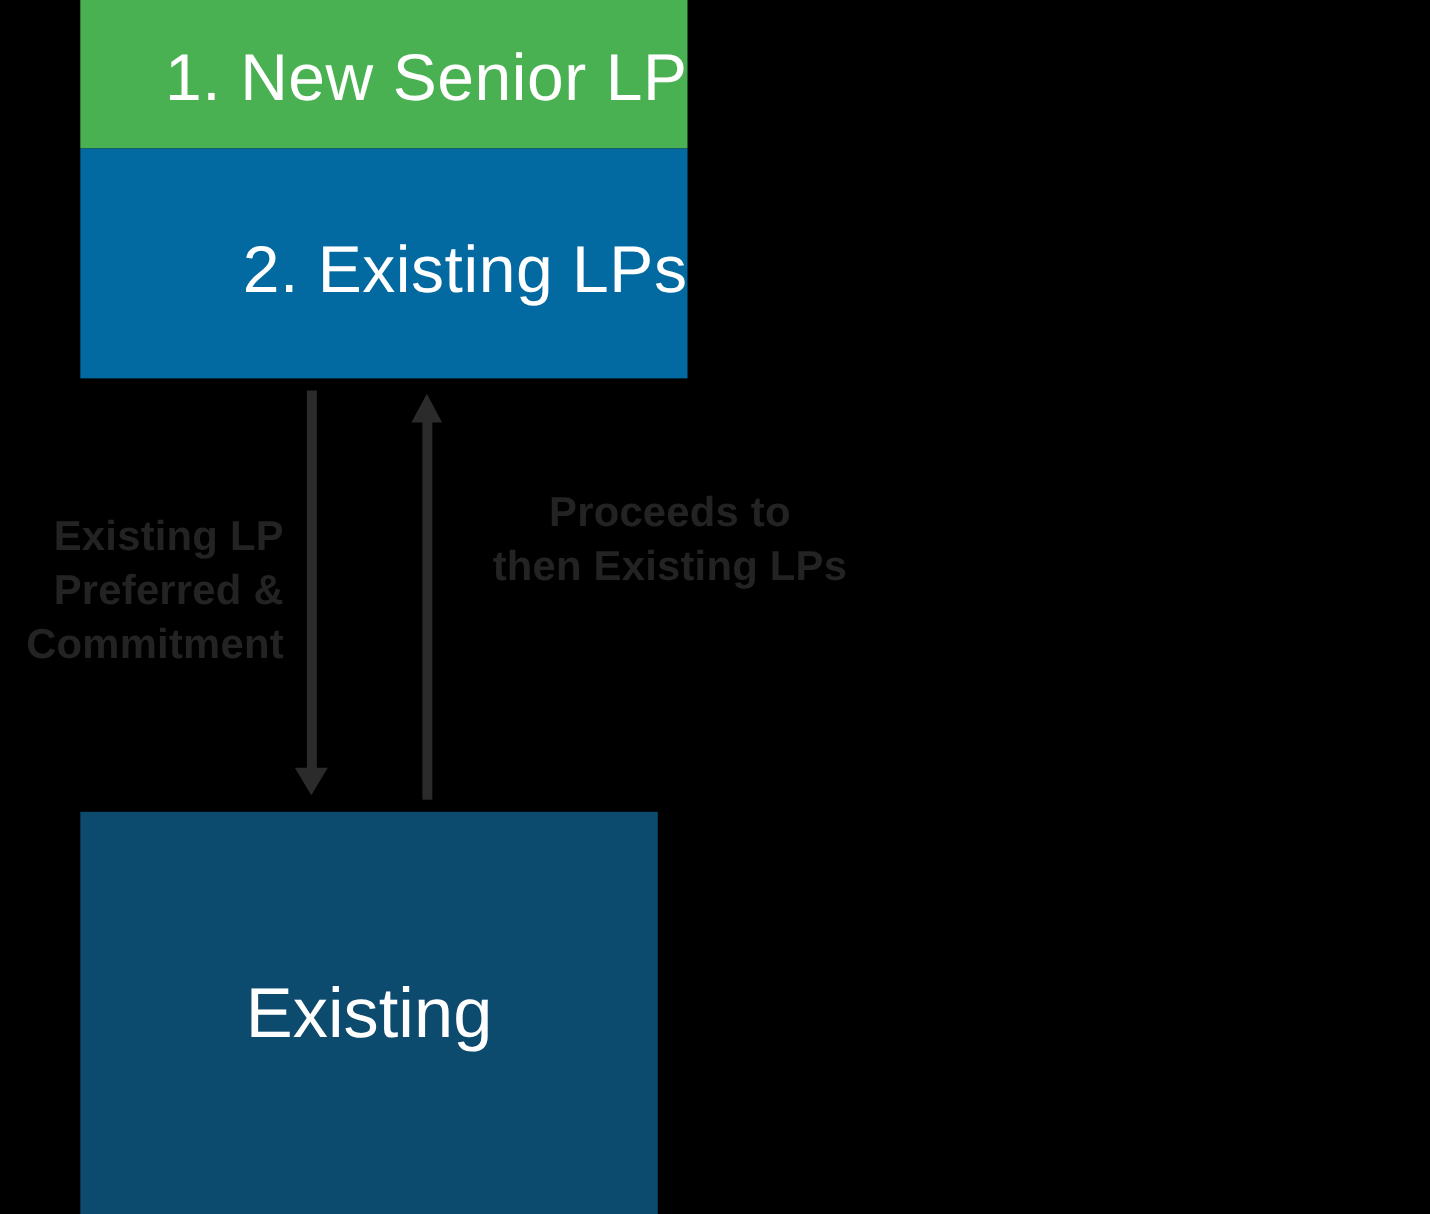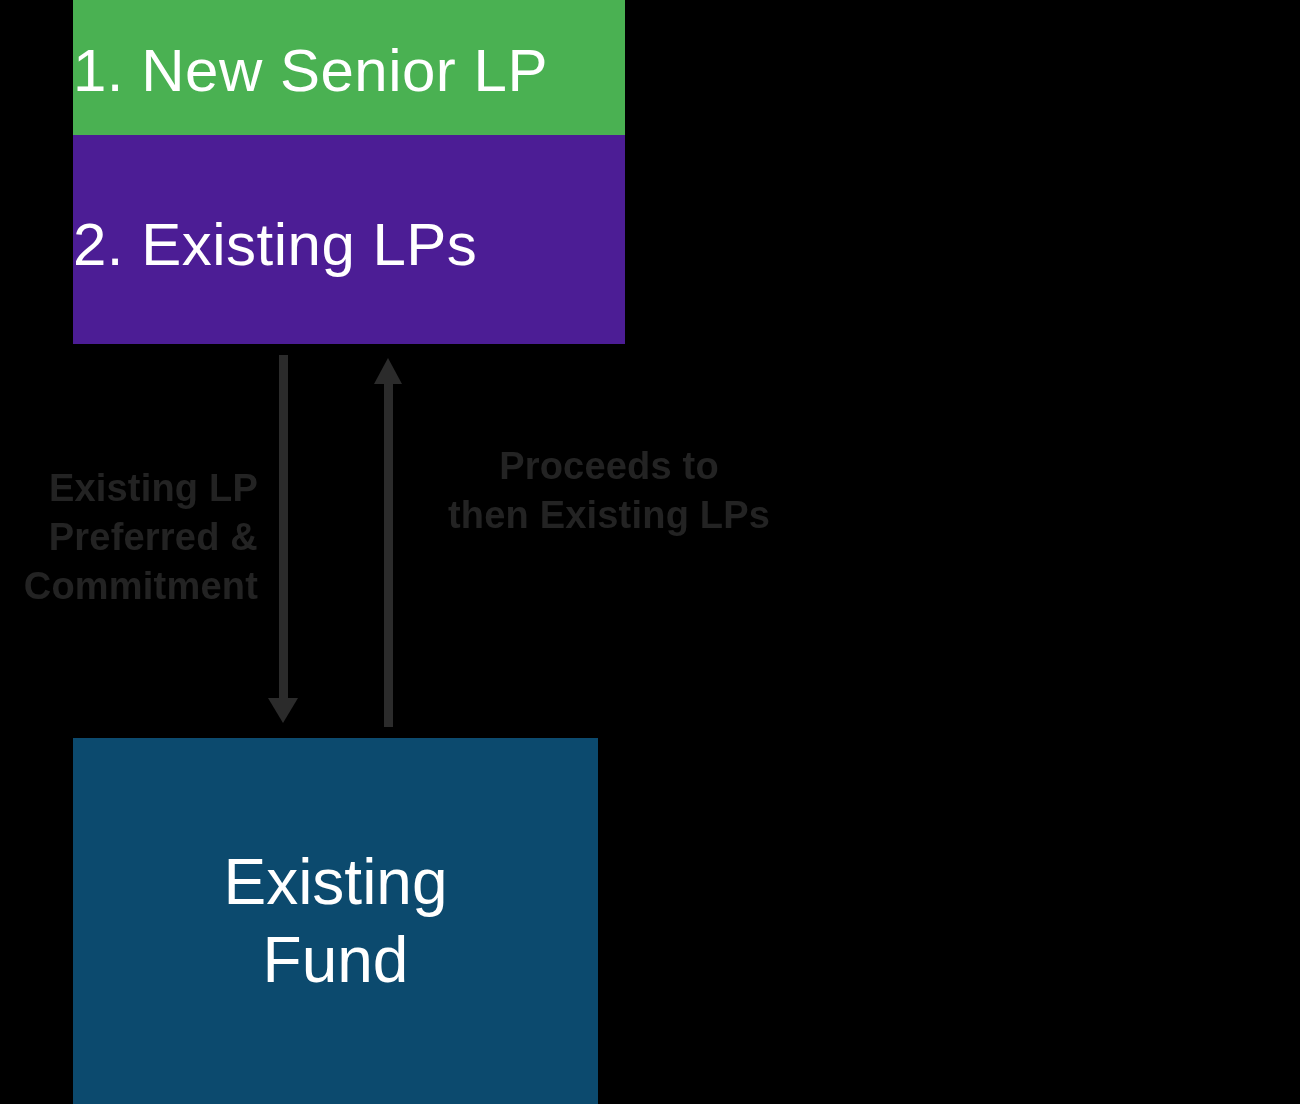--- a/index.html
+++ b/index.html
@@ -23,21 +23,21 @@
     position: absolute;
     left: 73px;
     top: 0;
     width: 552px;
     height: 344px;
   }
   .lp-section {
     width: 100%;
     display: flex;
     align-items: center;
-    justify-content: flex-start;
+    justify-content: flex-end;
     color: #ffffff;
     font-size: 60px;
     font-weight: 400;
     letter-spacing: 0.5px;
   }
   .lp-senior {
     height: 135px;
     background: #4ab152;
     padding-top: 6px;
     box-sizing: border-box;
@@ -129,21 +129,21 @@
 </style>
 </head>
 <body>
 
 <div class="canvas">
 
   <div class="lp-stack">
     <div class="lp-section lp-senior" style="background-color: rgb(74, 177, 82);">
       <span>1. New Senior LP</span>
     </div>
-    <div class="lp-section lp-existing" style="background-color: #4c1d95;">
+    <div class="lp-section lp-existing" style="background-color: #0369a1;">
       <span>2. Existing LPs</span>
     </div>
   </div>
 
   <div class="arrow-shaft down-shaft"></div>
   <div class="down-head"></div>
 
   <div class="arrow-shaft up-shaft"></div>
   <div class="up-head"></div>
 
@@ -153,16 +153,15 @@
     <div>Commitment</div>
   </div>
 
   <div class="flow-label label-right">
     <div>Proceeds to</div>
     <div>then Existing LPs</div>
   </div>
 
   <div class="fund-box" style="background-color: #0c4a6e;">
     <div>Existing</div>
-    <div>Fund</div>
   </div>
 
 </div>
 
 </body></html>

